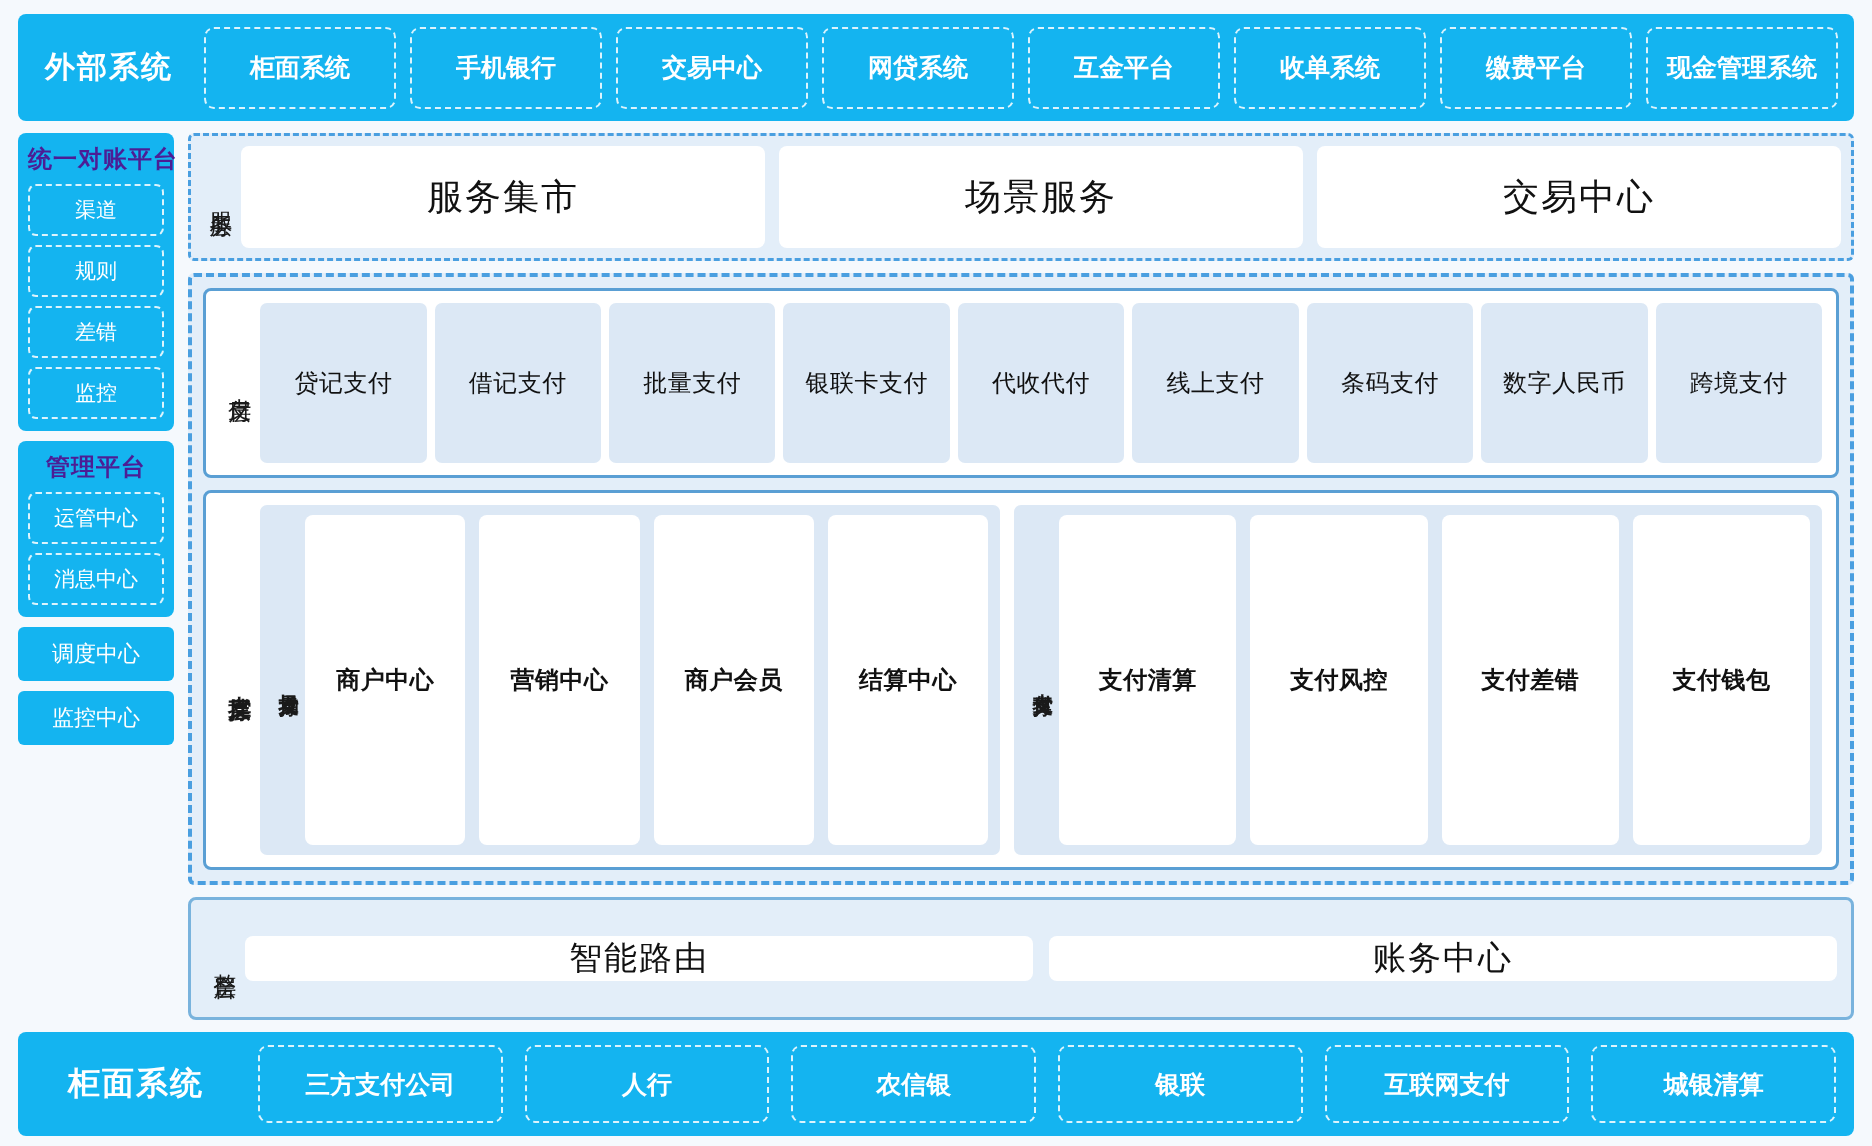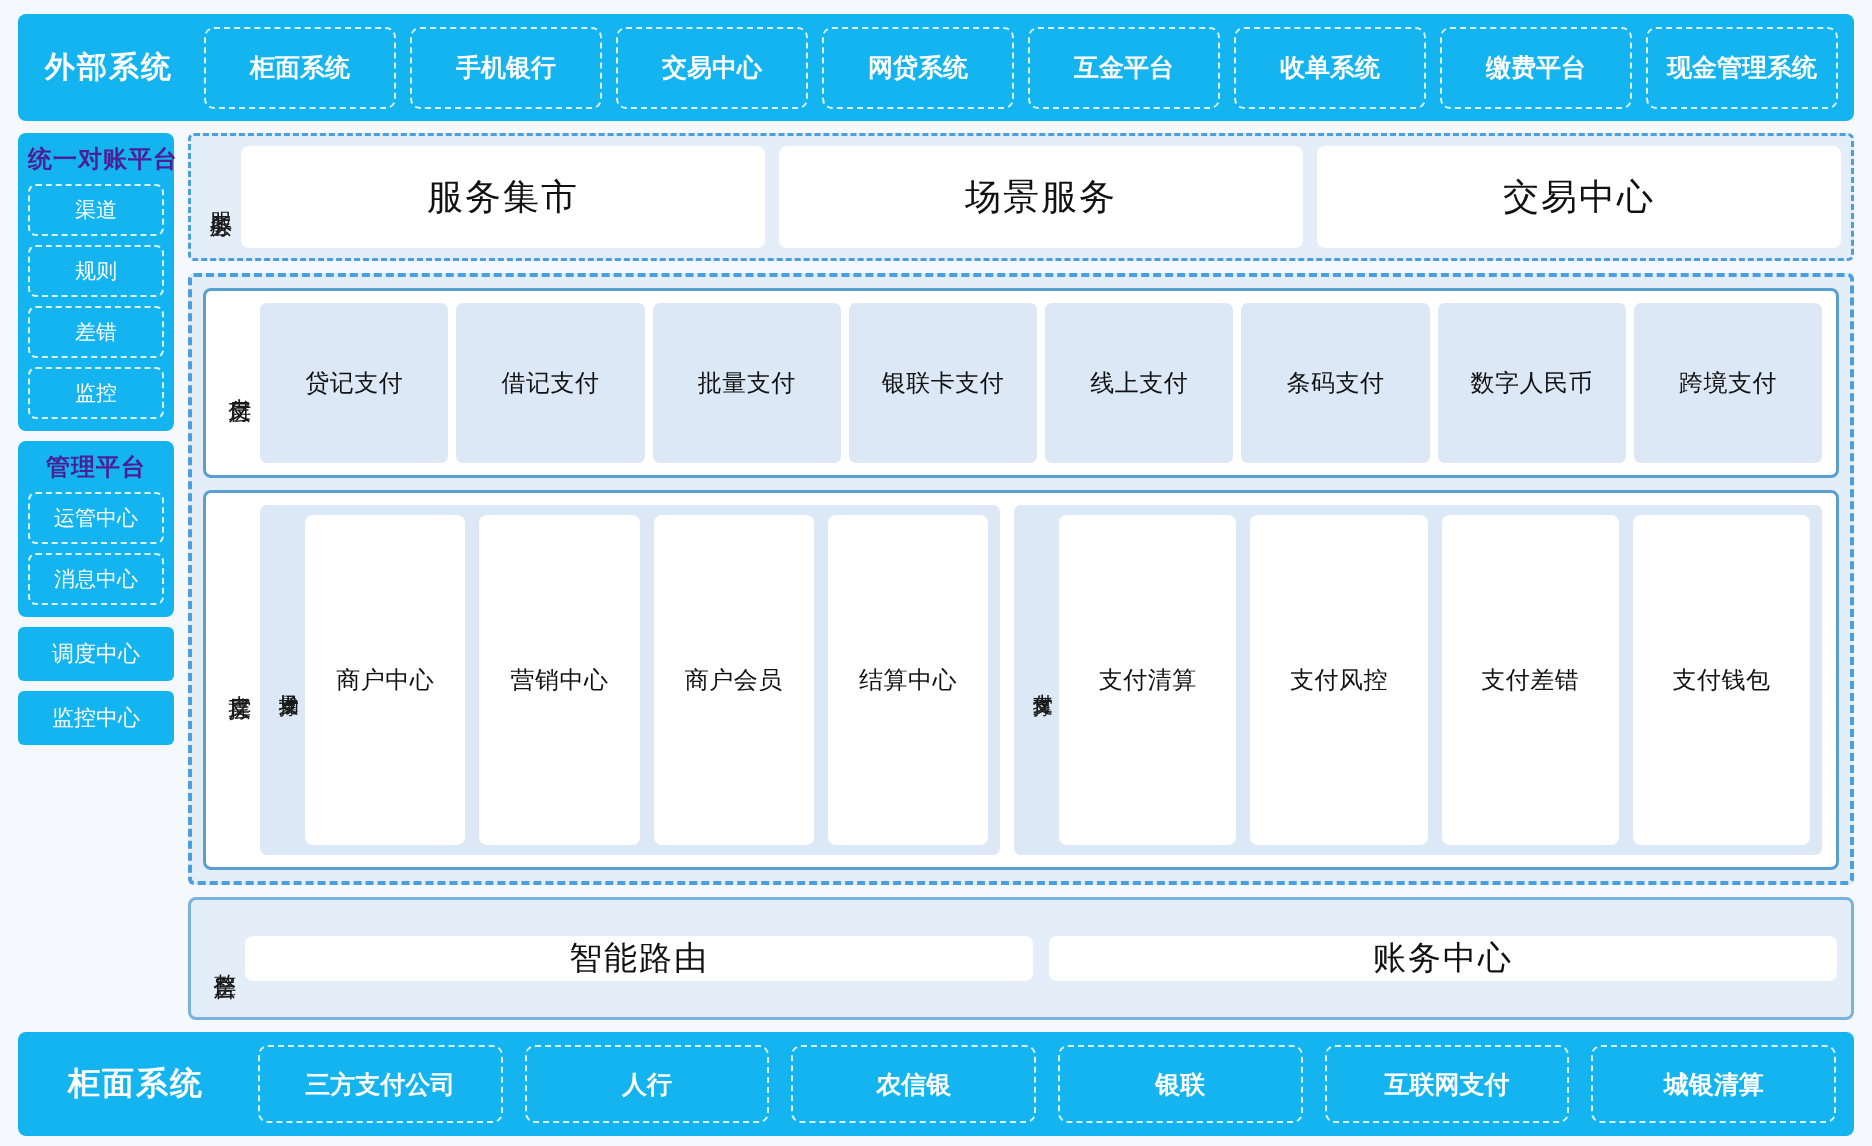--- a/index.html
+++ b/index.html
@@ -228,21 +228,21 @@
     align-items: center;
     justify-content: center;
     font-size: 24px;
     color: #111;
     flex: 1 1 0;
     white-space: nowrap;
     letter-spacing: 0.5px;
   }
 
   
-  #support-layer { flex: 1 1 auto; min-height: 0; }
+  #support-layer { flex: 1 1 auto; min-height: 0; font-weight: bold; }
   #support-layer > .v-label { }
   .support-body {
     display: flex;
     flex: 1 1 auto;
     gap: 14px;
     align-items: stretch;
   }
   .support-group {
     background: #dce8f5;
     border-radius: 7px;
@@ -357,20 +357,21 @@
 
       <div id="core-dash">
 
         <div class="solid-panel" id="payment-layer">
           <div class="v-label">支付层</div>
           <div class="grid">
             <div class="pay-chip">贷记支付</div>
             <div class="pay-chip">借记支付</div>
             <div class="pay-chip">批量支付</div>
             <div class="pay-chip">银联卡支付</div>
+            <div class="pay-chip">代收代付</div>
             <div class="pay-chip">线上支付</div>
             <div class="pay-chip">条码支付</div>
             <div class="pay-chip">数字人民币</div>
             <div class="pay-chip">跨境支付</div>
           </div>
         </div>
 
         <div class="solid-panel" id="support-layer">
           <div class="v-label">支撑层</div>
           <div class="support-body">

